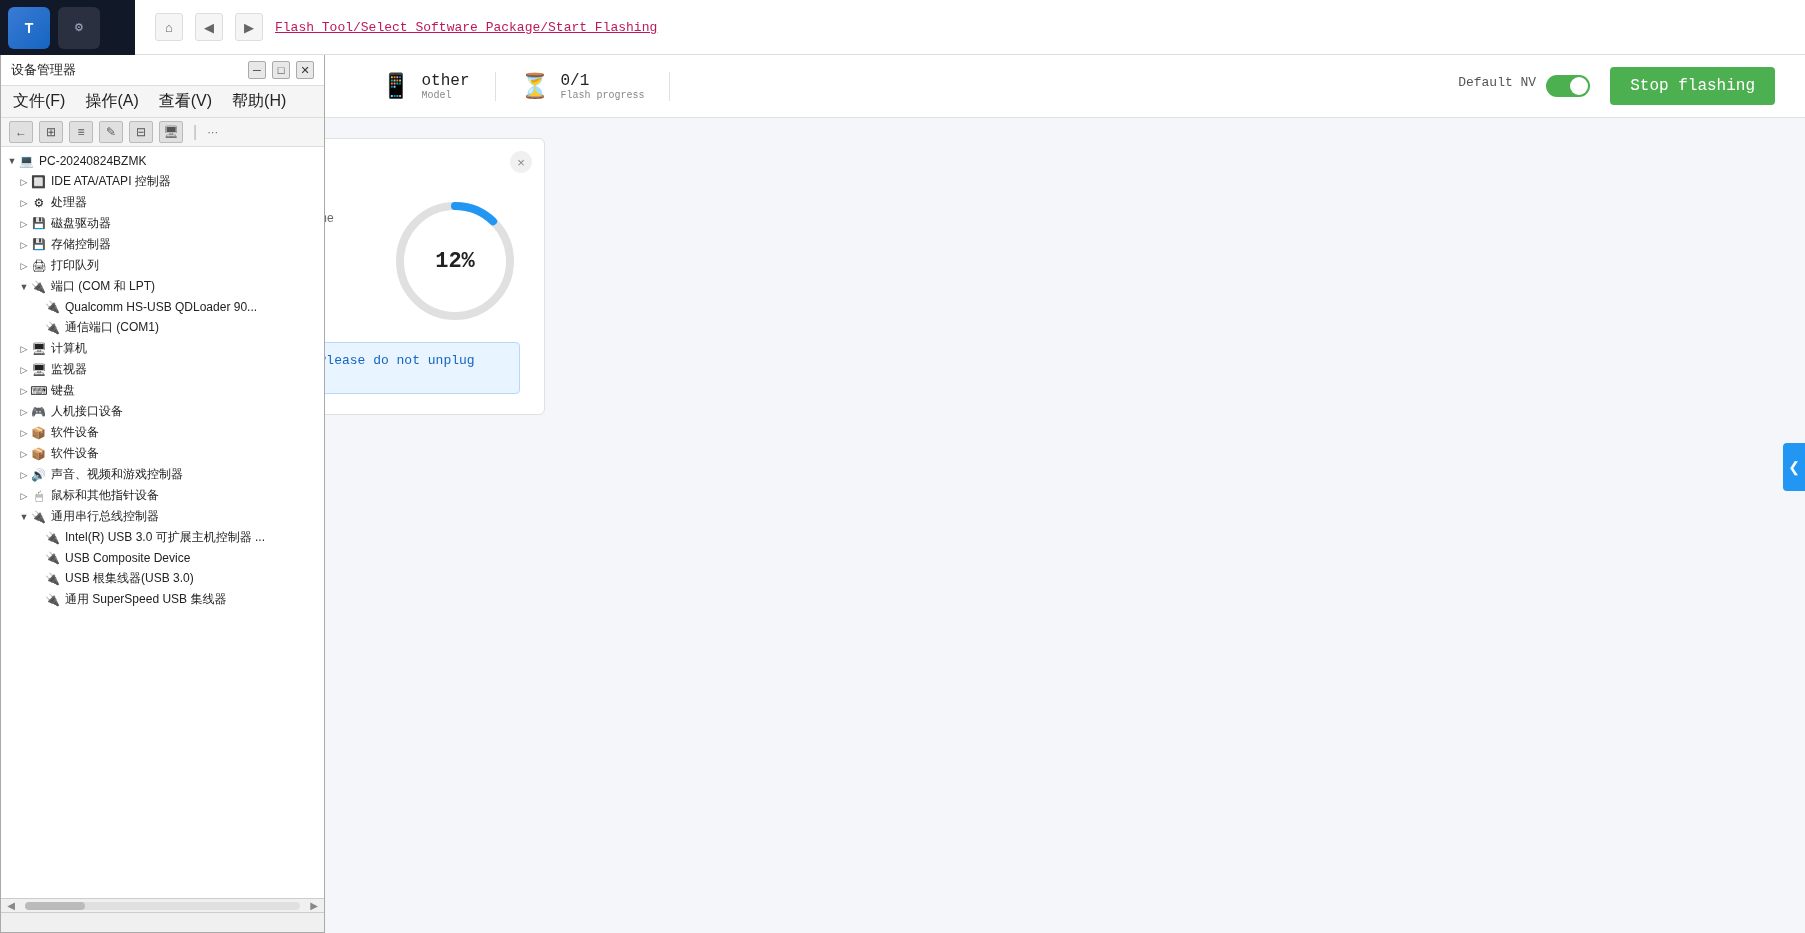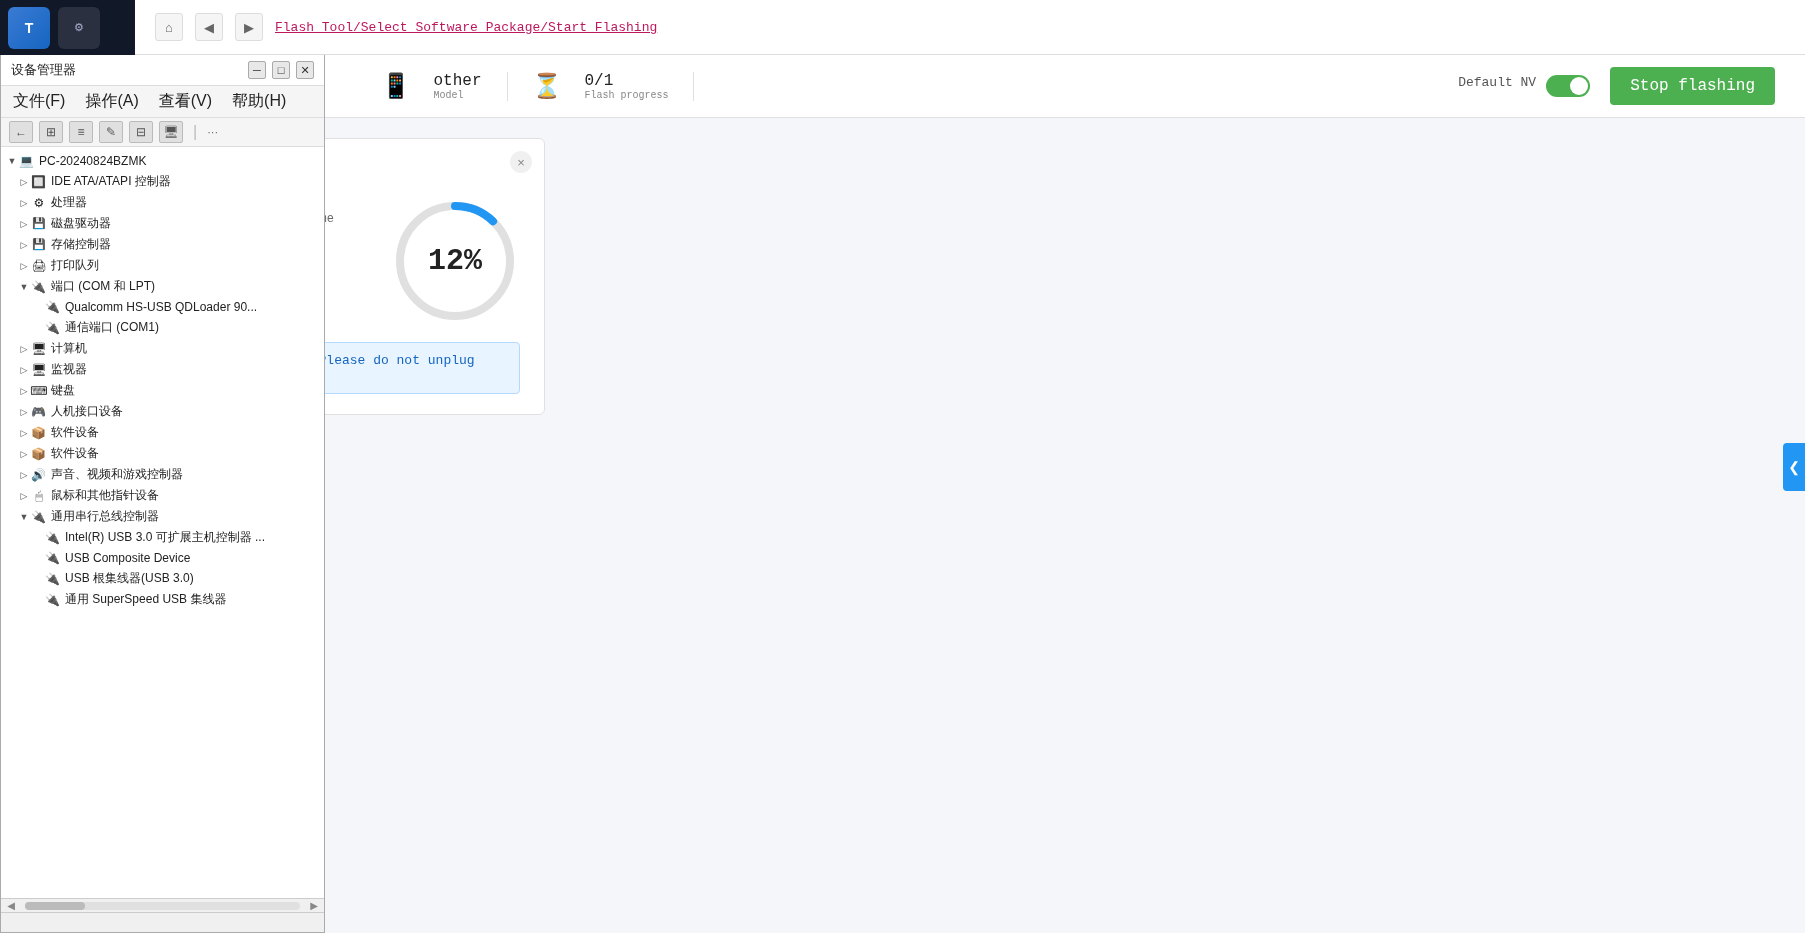--- a/index.html
+++ b/index.html
@@ -190,21 +190,21 @@
       align-items: center;
       gap: 10px;
       padding: 0 25px;
       border-right: 1px solid #e0e0e0;
     }
     .ft-info-block:last-of-type { border-right: none; }
     .ft-info-icon {
       font-size: 24px;
       color: #555;
     }
-    .ft-info-text { display: flex; flex-direction: column; margin-left: 12px; }
+    .ft-info-text { display: flex; flex-direction: column; }
     .ft-info-label {
       font-size: 16px;
       font-family: 'Courier New', monospace;
       color: #222;
     }
     .ft-info-sublabel {
       font-size: 10px;
       color: #888;
       font-family: 'Courier New', monospace;
     }
@@ -312,21 +312,21 @@
       stroke-width: 8;
       stroke-linecap: round;
       stroke-dasharray: 345;
       stroke-dashoffset: 303; 
     }
     .circle-text {
       position: absolute;
       top: 50%; left: 50%;
       transform: translate(-50%, -50%);
       font-family: 'Courier New', monospace;
-      font-size: 30px;
+      font-size: 22px;
       font-weight: bold;
       color: #222;
     }
     .pc-close-btn {
       position: absolute;
       top: 12px; right: 12px;
       width: 22px; height: 22px;
       background: #f0f0f0;
       border-radius: 50%;
       display: flex; align-items: center; justify-content: center;

